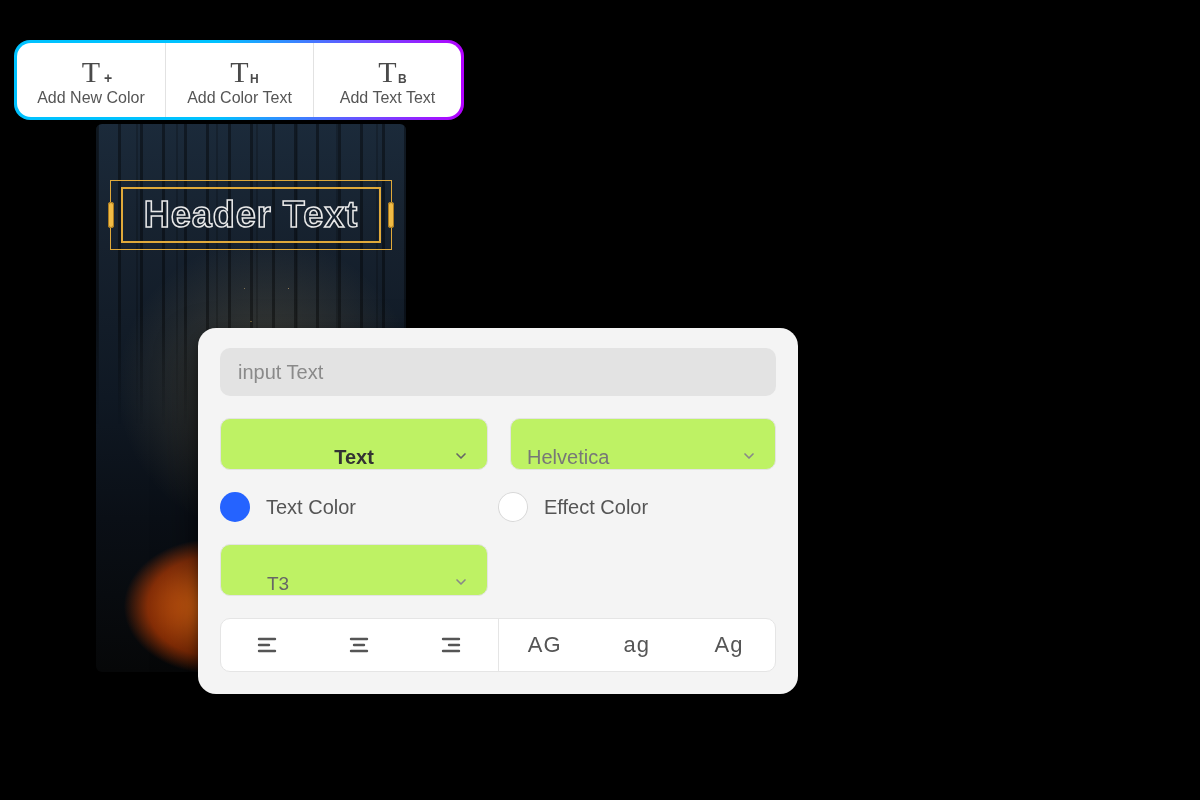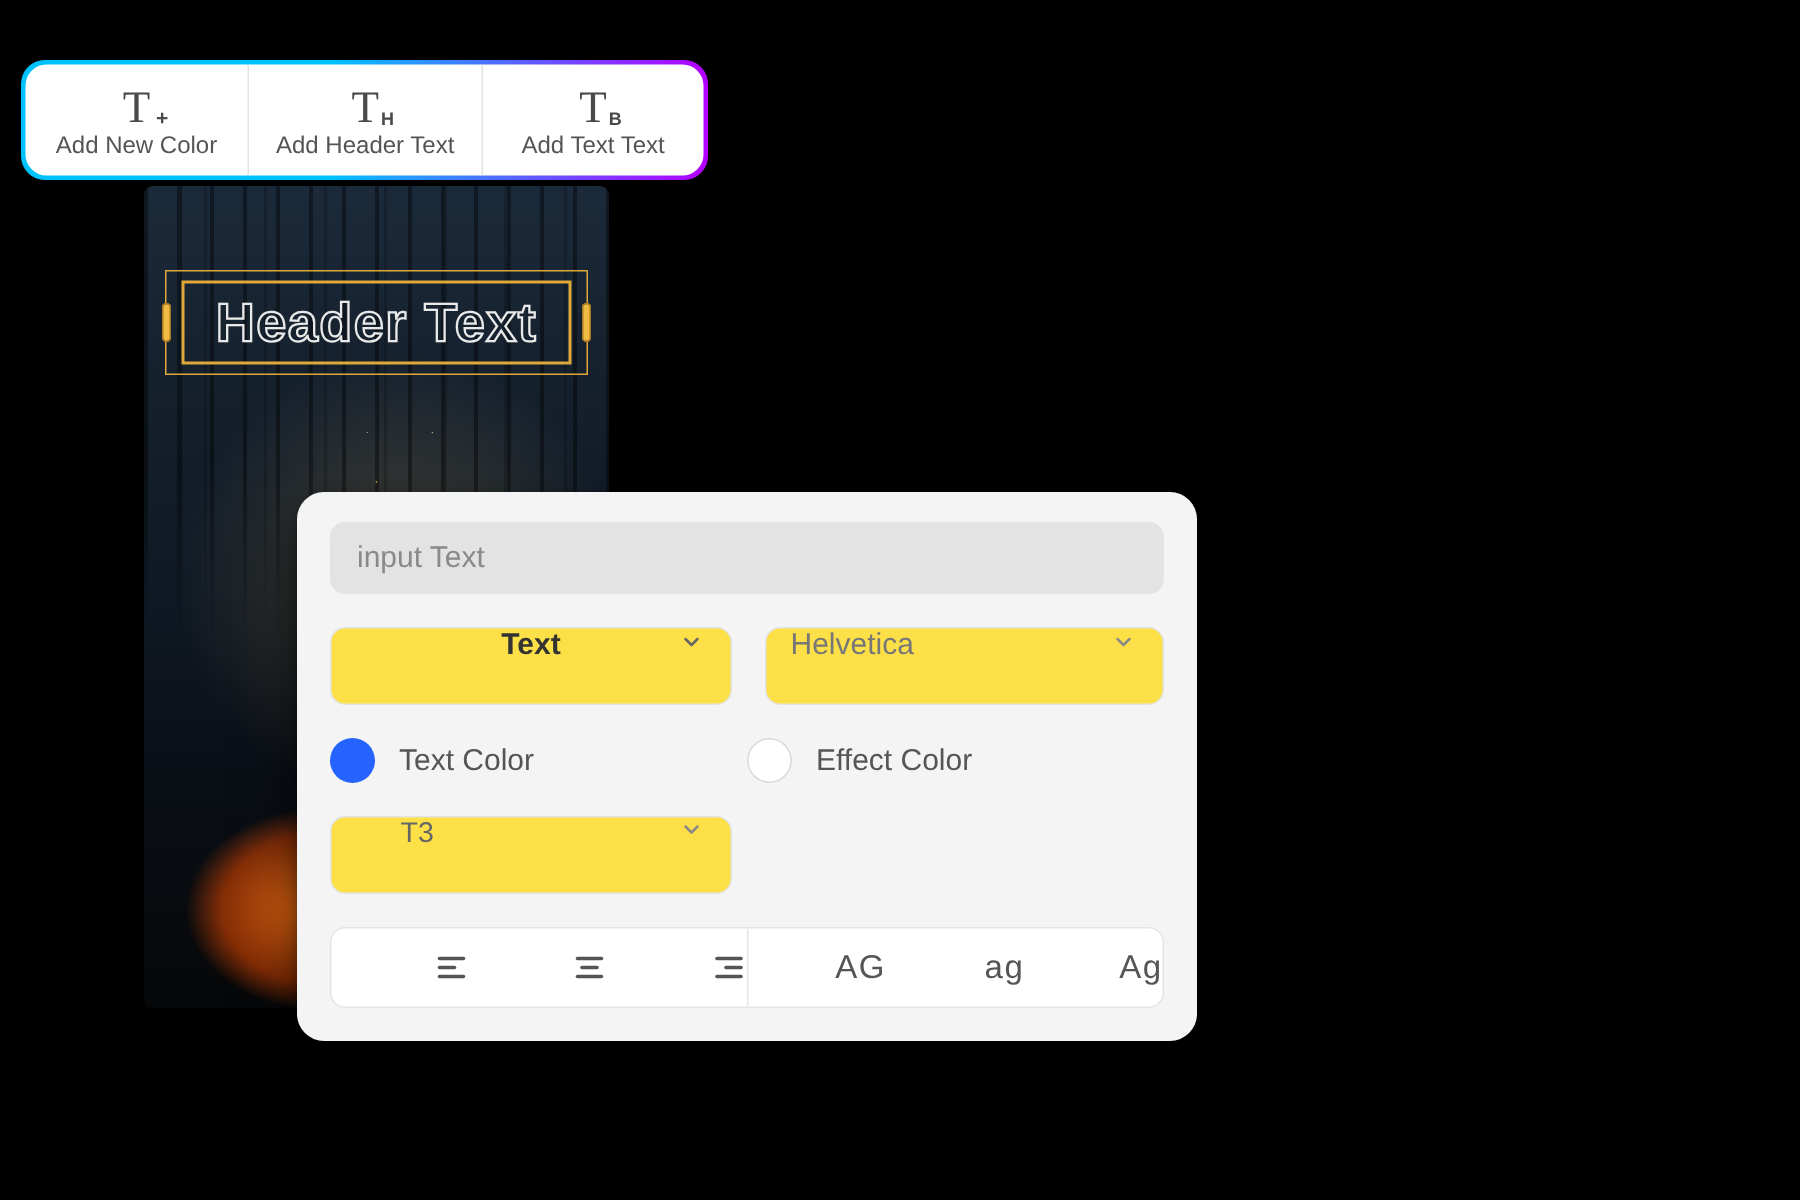--- a/index.html
+++ b/index.html
@@ -97,42 +97,42 @@
   .panel .text-input {
     width: 100%; height: 48px; border: none; border-radius: 10px;
     background: #e3e3e3; padding: 0 18px; font-size: 20px; color: #555;
     outline: none;
   }
   .panel .text-input::placeholder { color: #8a8a8a; }
 
   .row { display: flex; gap: 22px; margin-top: 22px; align-items: center; }
 
   .select {
-    flex: 1; height: 52px; background: #fde047; border: 1px solid #e3e3e3; border-radius: 10px;
-    display: flex; align-items: flex-start; justify-content: space-between;
+    flex: 1; height: 52px; background: #bef264; border: 1px solid #e3e3e3; border-radius: 10px;
+    display: flex; align-items: flex-end; justify-content: space-between;
     padding: 0 18px; cursor: pointer; color: #444; font-size: 20px;
   }
   .select .chev { color: #777; }
   .select.style { justify-content: center; position: relative; font-weight: 600; color: #333; }
   .select.style .chev { position: absolute; right: 18px; font-weight: 400; }
   .select.font { color: #777; padding-left: 16px; }
   .select.size { max-width: 268px; color: #666; font-size: 19px; padding-left: 46px; }
 
   .colorrow { display: flex; margin-top: 22px; align-items: center; }
   .coloritem { display: flex; align-items: center; gap: 16px; flex: 1; }
   .swatch { width: 30px; height: 30px; border-radius: 50%; box-shadow: 0 0 0 1px #d8d8d8 inset; }
   .swatch.blue { background: #2563ff; box-shadow: none; }
   .swatch.white { background: #fff; }
   .colorlabel { font-size: 20px; color: #555; }
 
   .seggroup {
     margin-top: 22px; height: 54px; background: #fff; border: 1px solid #e5e5e5; border-radius: 10px;
     display: flex; align-items: stretch; overflow: hidden;
   }
-  .seg { flex: 1; display: flex; align-items: center; justify-content: flex-end; cursor: pointer; color: #555; font-size: 20px; }
+  .seg { flex: 1; display: flex; align-items: center; justify-content: center; cursor: pointer; color: #555; font-size: 20px; }
   .segdiv { width: 1px; background: #e5e5e5; }
   .seg .case { font-size: 22px; letter-spacing: 1px; font-weight: 500; color: #555; }
 
   .chev-svg { width: 16px; height: 16px; }
   .align-svg { width: 24px; height: 24px; stroke: #555; stroke-width: 2.4; stroke-linecap: round; fill: none; }
 </style>
 </head>
 <body>
 
 <div class="stage">
@@ -142,21 +142,21 @@
       <div class="toolbar-btn">
         <span class="ticon">
           <span class="glyph-T">T<span class="plus">+</span></span>
         </span>
         <span class="tlabel">Add New Color</span>
       </div>
       <div class="toolbar-btn">
         <span class="ticon">
           <span class="glyph-T">T<span class="sub">H</span></span>
         </span>
-        <span class="tlabel">Add Header Text</span>
+        <span class="tlabel">Add Color Text</span>
       </div>
       <div class="toolbar-btn">
         <span class="ticon">
           <span class="glyph-T">T<span class="sub">B</span></span>
         </span>
         <span class="tlabel">Add Text Text</span>
       </div>
     </div>
   </div>
 

